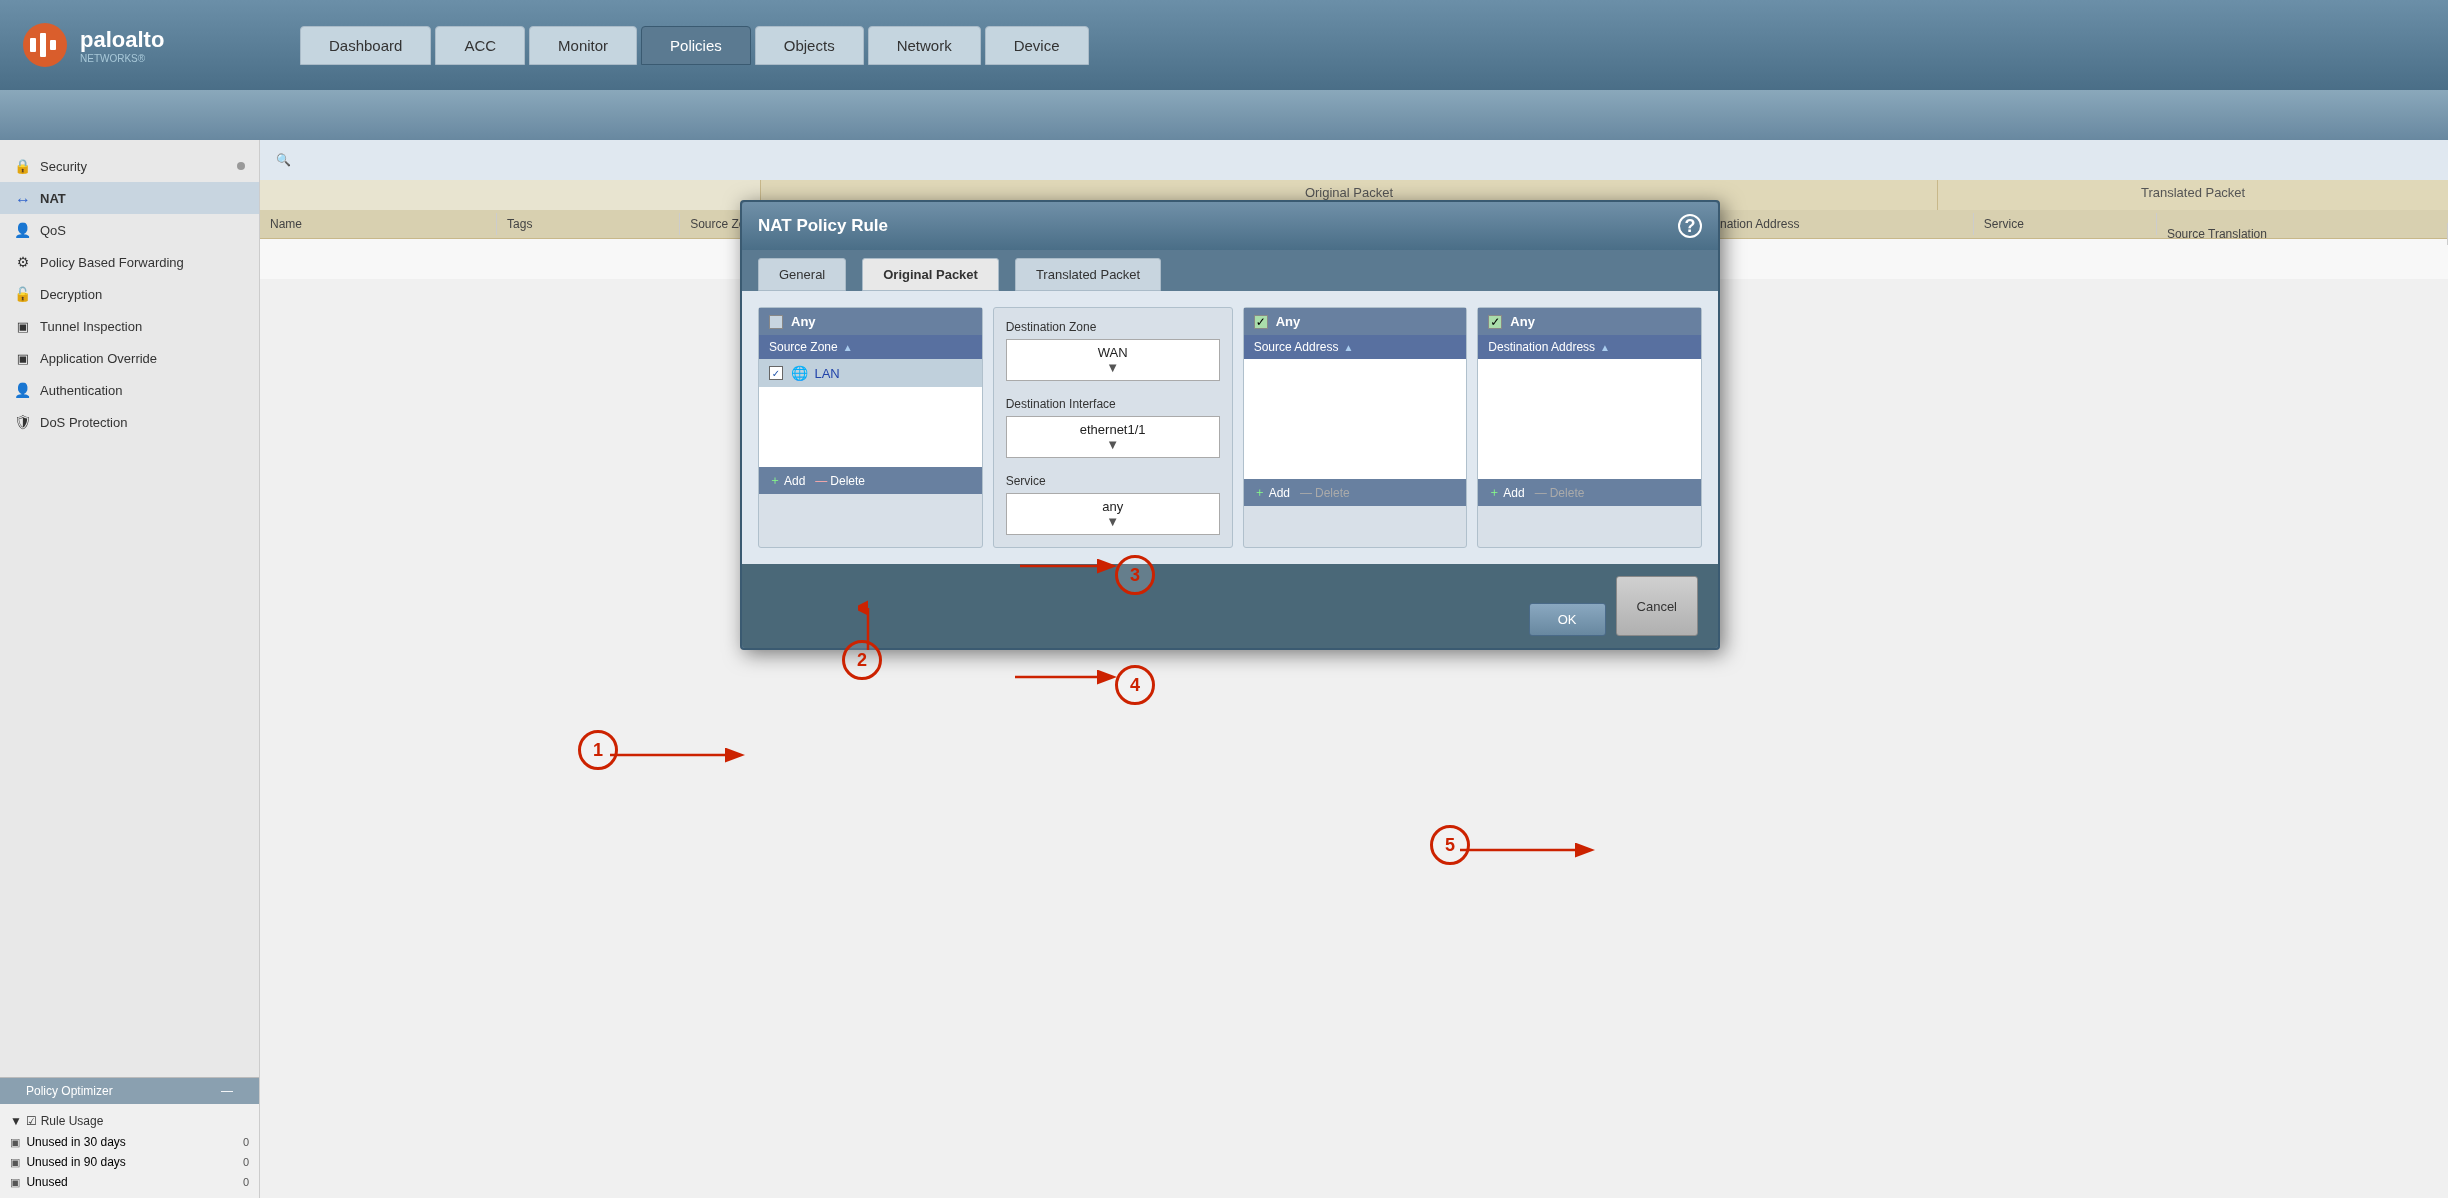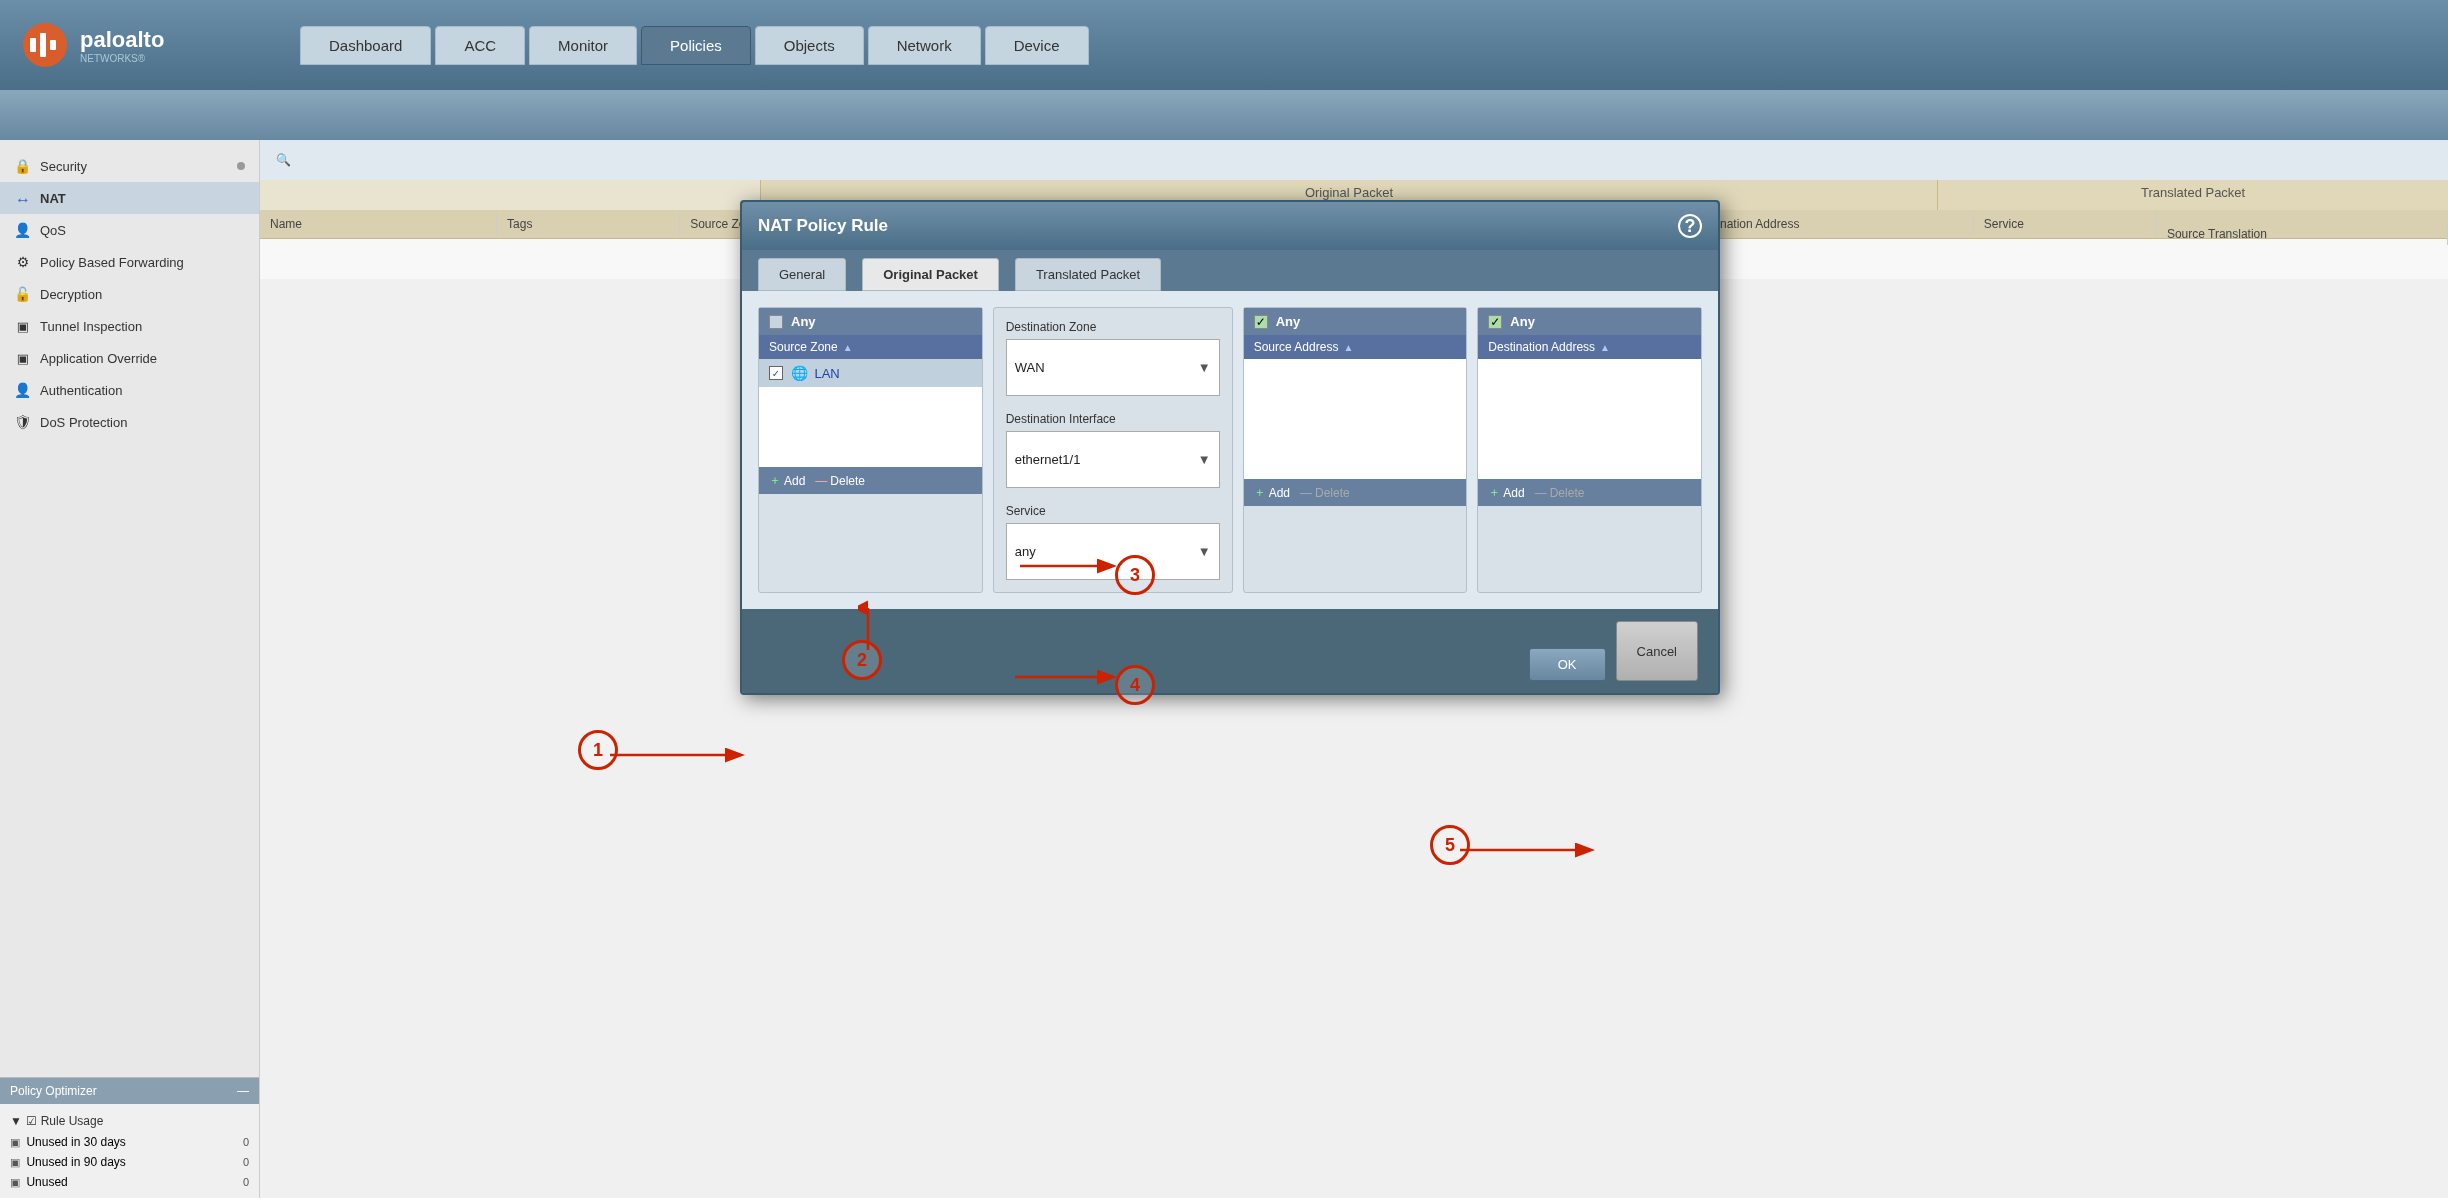--- a/index.html
+++ b/index.html
@@ -104,21 +104,21 @@
     }
 
     
     .policy-optimizer {
       border-top: 1px solid #bbb;
       padding: 0;
     }
     .po-header {
       background: #8aa0b0;
       color: white;
-      padding: 6px 10px;
+      padding: 6px 26px;
       font-size: 12px;
       display: flex;
       justify-content: space-between;
       align-items: center;
     }
     .po-content {
       padding: 6px 10px;
       background: #f0f0f0;
     }
     .po-item {
@@ -348,29 +348,30 @@
       flex-direction: column;
       gap: 16px;
     }
     .dest-field-label {
       font-size: 12px;
       color: #333;
       margin-bottom: 5px;
     }
     .dest-select {
       width: 100%;
-      padding: 20px 8px;
+      padding: 5px 8px;
       background: white;
       border: 1px solid #aaa;
       display: flex;
       align-items: center;
       justify-content: space-between;
       cursor: pointer;
       font-size: 13px;
       color: #222;
+      flex-direction: column;
     }
     .dest-select-arrow {
       color: #555;
     }
 
     
     .dialog-footer {
       background: #4a6878;
       padding: 12px 20px;
       display: flex;

